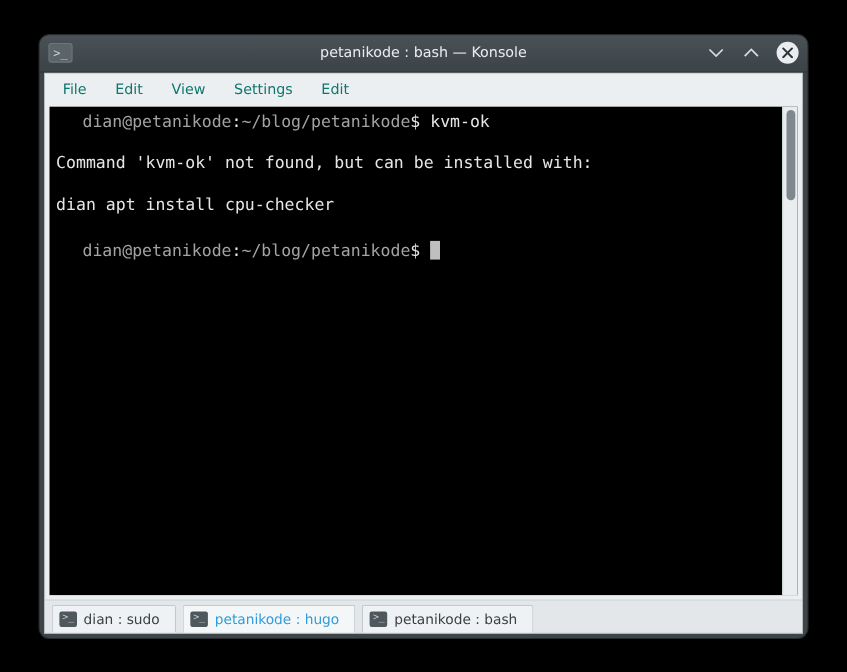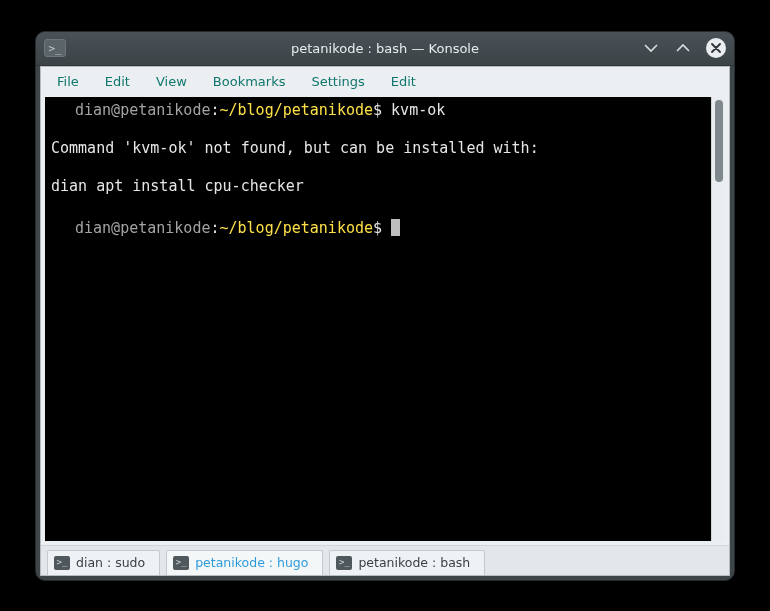--- a/index.html
+++ b/index.html
@@ -100,21 +100,21 @@
     flex:1;
     padding: 4px 6px;
     font-family: "DejaVu Sans Mono","Liberation Mono",Consolas,monospace;
     font-size: 15px;
     line-height: 1.28;
     color:#e6e6e6;
     white-space: pre;
     overflow: hidden;
   }
   .g { color:#a3a3a3;margin-left:24px; }
-  .b { color:#fde047; }
+  .b { color:#a3a3a3; }
   .w { color:#e6e6e6; }
   .cursor {
     display:inline-block;
     width: 9px; height: 17px;
     background:#bfbfbf;
     transform: translateY(3px);
   }
   .scrollbar {
     width: 14px;
     background:#e9edef;
@@ -191,21 +191,20 @@
       </div>
     </div>
   </div>
 
   <div class="chrome">
 
     <div class="menubar">
       <div class="menu-item">File</div>
       <div class="menu-item">Edit</div>
       <div class="menu-item">View</div>
-      <div class="menu-item">Bookmarks</div>
       <div class="menu-item">Settings</div>
       <div class="menu-item">Edit</div>
     </div>
 
     <div class="term-wrap">
       <div class="term"><span class="g">dian@petanikode</span><span class="w">:</span><span class="b">~/blog/petanikode</span><span class="w">$</span><span class="w"> </span><span class="w">kvm-ok</span>
 
 <span class="w">Command 'kvm-ok' not found, but can be installed with:</span>
 
 <span class="w">dian apt install cpu-checker</span>

